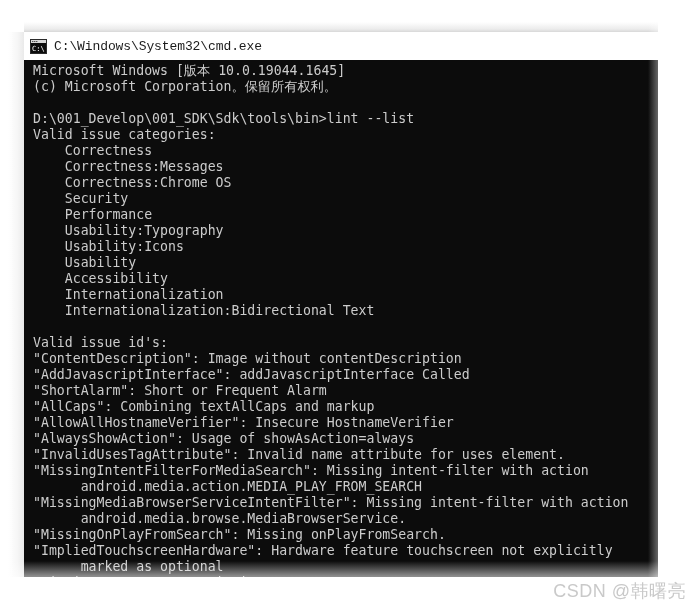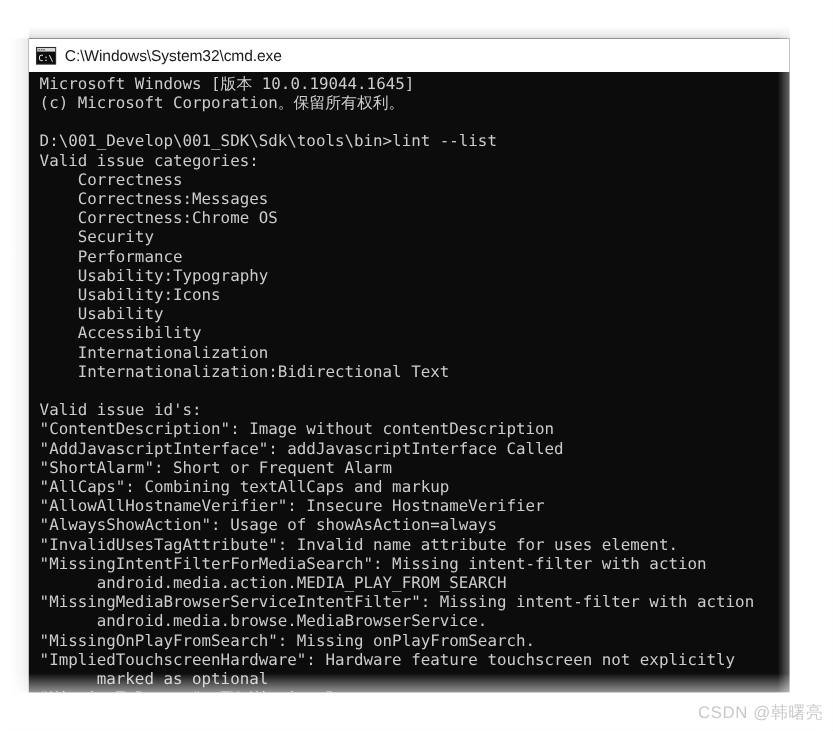--- a/index.html
+++ b/index.html
@@ -74,21 +74,21 @@
     box-sizing: border-box;
   }
   #cmd-icon {
     width: 17px;
     height: 15px;
     flex: 0 0 auto;
     margin-right: 7px;
     position: relative;
   }
   #title-text {
-    font-family: Liberation Sans, sans-serif;
+    font-family: Liberation Mono, monospace;
     font-size: 13px;
     color: #1b1b1b;
     letter-spacing: -0.1px;
     white-space: nowrap;
   }
 
   
   #terminal-body {
     position: absolute;
     left: 0;
@@ -162,21 +162,21 @@
         rgba(255,255,255,1) 100%);
     pointer-events: none;
   }
 
   
   #watermark {
     position: absolute;
     right: 8px;
     bottom: 6px;
     font-family: "Liberation Sans", sans-serif;
-    font-size: 14px;
+    font-size: 18px;
     color: #c9c9c9;
     letter-spacing: 0.5px;
     white-space: nowrap;
     pointer-events: none;
   }
 </style>
 </head>
 <body>
 
 <div id="canvas">

